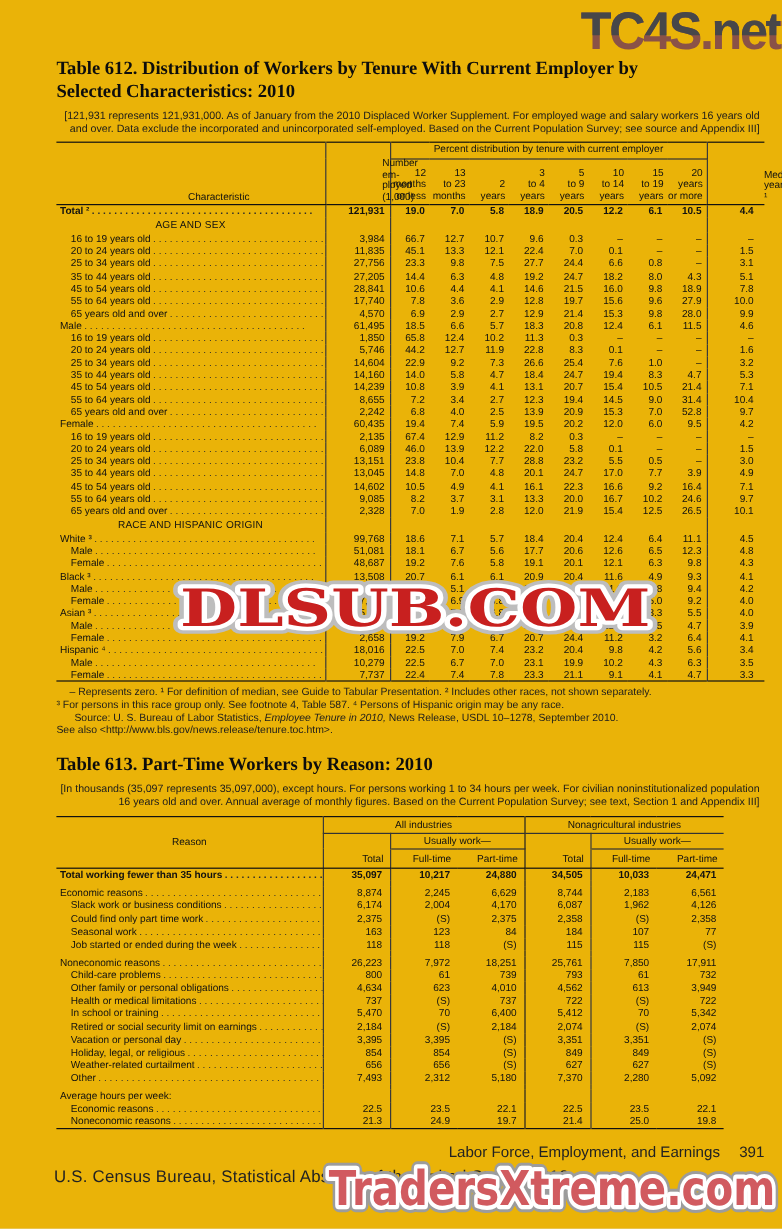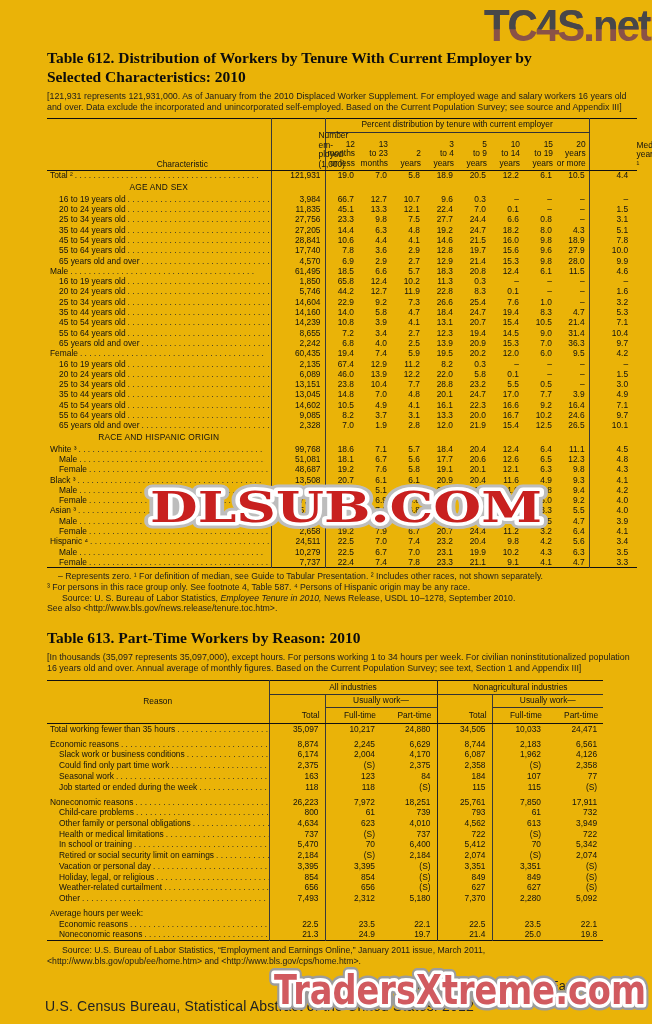--- a/index.html
+++ b/index.html
@@ -5,42 +5,42 @@
   html,body{margin:0;padding:0;}
   body{background:#e8e8e8;}
   .page{position:relative;width:652px;height:1024px;background:#eab308;overflow:hidden;
         font-family:"Liberation Sans",sans-serif;color:#161616;}
 
   
   .tbl-title{margin:0 15px 0 47px;font-family:"Liberation Serif",serif;font-weight:bold;
              font-size:15.5px;line-height:19px;color:#0d0d0d;}
   .tbl-title.first{padding-top:48px;}
   .tbl-title.second{margin-top:14px;}
-  .headnote{margin:5px 15px 0 47px;width:586px;font-size:8.9px;line-height:10.8px;color:#1c1c1c;}
+  .headnote{margin:5px 15px 0 47px;width:586px;font-size:8.9px;line-height:10.8px;color:#1c1c1c;text-align:right;}
 
   
   table{border-collapse:collapse;table-layout:fixed;font-size:8.4px;color:#111;}
   td,th{padding:0;margin:0;vertical-align:bottom;}
   .br{border-right:1px solid #3a3a3a;}
   .brg{border-right:1.5px solid #222;}
 
   
   #t612{margin:5px 0 0 47px;width:590px;border-top:1.8px solid #111;border-bottom:1.6px solid #111;}
   #t612 thead th{font-weight:normal;text-align:center;line-height:9.6px;white-space:pre-line;}
   #t612 thead tr:last-child th{border-bottom:1.6px solid #111;}
   #t612 th.rowspan2{border-bottom:1.6px solid #111;padding-left:47px;}
   #t612 th.pg{border-bottom:0.8px solid #333;height:13px;vertical-align:middle;}
   #t612 th.tcol{text-align:right;padding:2px 3px 1px 0;height:34px;}
   #t612 th.median{text-align:right;padding-right:5px;}
   #t612 tbody td{height:10.3px;line-height:9.4px;}
   #t612 td.v{text-align:right;padding-right:4px;}
   #t612 td.med{padding-right:9px;}
   #t612 tr.section td{height:13px;vertical-align:middle;}
   #t612 tr.section td.char{text-align:center;font-size:8.4px;letter-spacing:0.2px;}
-  tr.bold td{font-weight:normal;}
+  tr.bold td{font-weight:bold;}
 
   
   .lw{display:flex;overflow:hidden;white-space:nowrap;align-items:baseline;padding-left:3px;}
   .lw.ind{padding-left:12px;align-items:center;}
   .lw .lab{flex:0 0 auto;}
   .lw::after{content:" .  .  .  .  .  .  .  .  .  .  .  .  .  .  .  .  .  .  .  .  .  .  .  .  .  .  .  .  .  .  .  .  .  .  .  .  .  .  .  .";
              flex:1 0 auto;color:#2c2c2c;margin-left:2px;}
   .lw.nolead::after{content:"";}
 
   
@@ -417,21 +417,21 @@
             </div>
           </td>
           <td class="v br">2,242</td>
           <td class="v">6.8</td>
           <td class="v">4.0</td>
           <td class="v">2.5</td>
           <td class="v">13.9</td>
           <td class="v">20.9</td>
           <td class="v">15.3</td>
           <td class="v">7.0</td>
-          <td class="v br">36.3</td>
+          <td class="v br">52.8</td>
           <td class="v med">9.7</td>
         </tr>
         <tr>
           <td class="char br">
             <div class="lw">
               <span class="lab">Female</span>
             </div>
           </td>
           <td class="v br">60,435</td>
           <td class="v">19.4</td>
@@ -728,21 +728,21 @@
           <td class="v">3.2</td>
           <td class="v br">6.4</td>
           <td class="v med">4.1</td>
         </tr>
         <tr>
           <td class="char br">
             <div class="lw">
               <span class="lab">Hispanic ⁴</span>
             </div>
           </td>
-          <td class="v br">24,511</td>
+          <td class="v br">18,016</td>
           <td class="v">22.5</td>
           <td class="v">7.0</td>
           <td class="v">7.4</td>
           <td class="v">23.2</td>
           <td class="v">20.4</td>
           <td class="v">9.8</td>
           <td class="v">4.2</td>
           <td class="v br">5.6</td>
           <td class="v med">3.4</td>
         </tr>
@@ -1102,21 +1102,20 @@
           <td class="v">24.9</td>
           <td class="v brg">19.7</td>
           <td class="v br">21.4</td>
           <td class="v">25.0</td>
           <td class="v">19.8</td>
         </tr>
       </tbody>
   </table>
 
   <div class="fnotes" style="margin-top:4px;width:580px;">
-    <div class="ind2">Source: U.S. Bureau of Labor Statistics, “Employment and Earnings Online,” January 2011 issue, March 2011, &lt;http://www.bls.gov/opub/ee/home.htm&gt; and &lt;http://www.bls.gov/cps/home.htm&gt;.</div>
   </div>
 
   <div class="runhead">
     <span>Labor Force, Employment, and Earnings</span><span class="pgnum">391</span>
   </div>
   <div class="imprint">U.S. Census Bureau, Statistical Abstract of the United States: 2012</div>
 
   <svg class="wm-svg" style="left:268px;top:960px;" width="384" height="62" viewBox="0 0 384 62">
     <text x="192" y="44" text-anchor="middle" font-family="DejaVu Sans, sans-serif" font-weight="bold" font-size="40" textLength="372" lengthAdjust="spacingAndGlyphs" fill="#9c9c9c" stroke="#9c9c9c" stroke-width="12" stroke-linejoin="round">TradersXtreme.com</text>
     <text x="192" y="44" text-anchor="middle" font-family="DejaVu Sans, sans-serif" font-weight="bold" font-size="40" textLength="372" lengthAdjust="spacingAndGlyphs" fill="#ffffff" stroke="#ffffff" stroke-width="7" stroke-linejoin="round">TradersXtreme.com</text>

